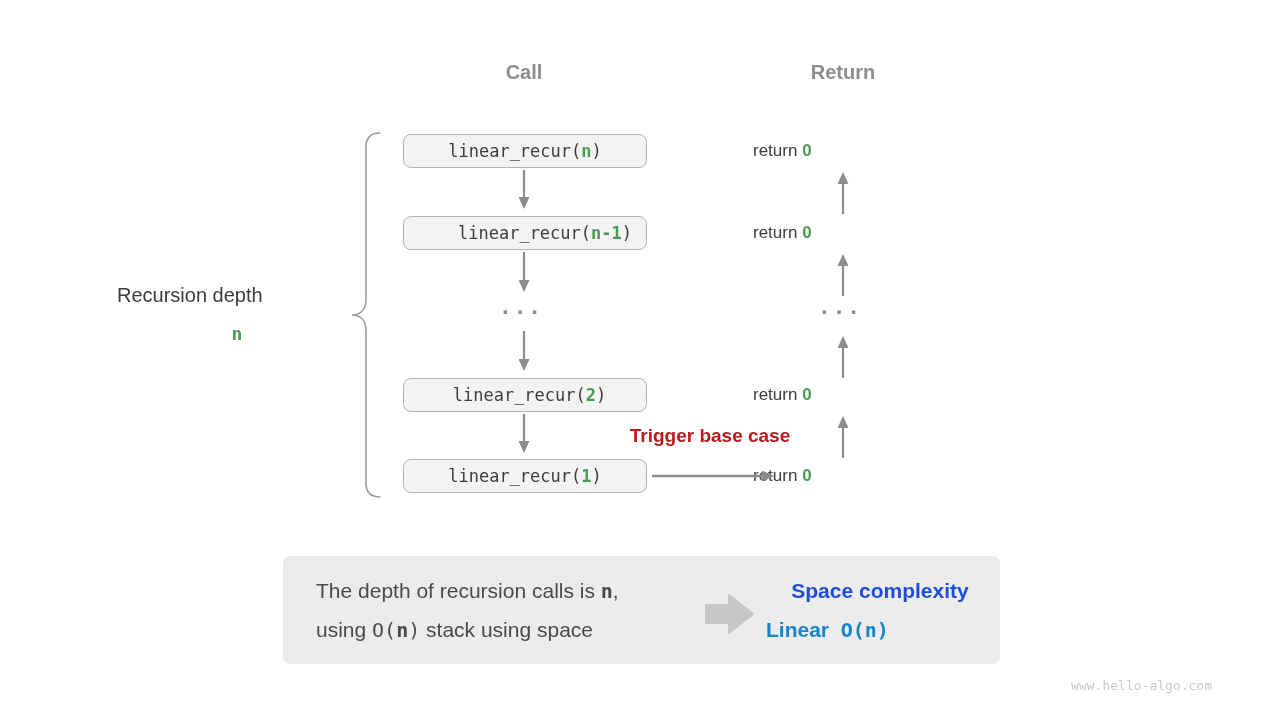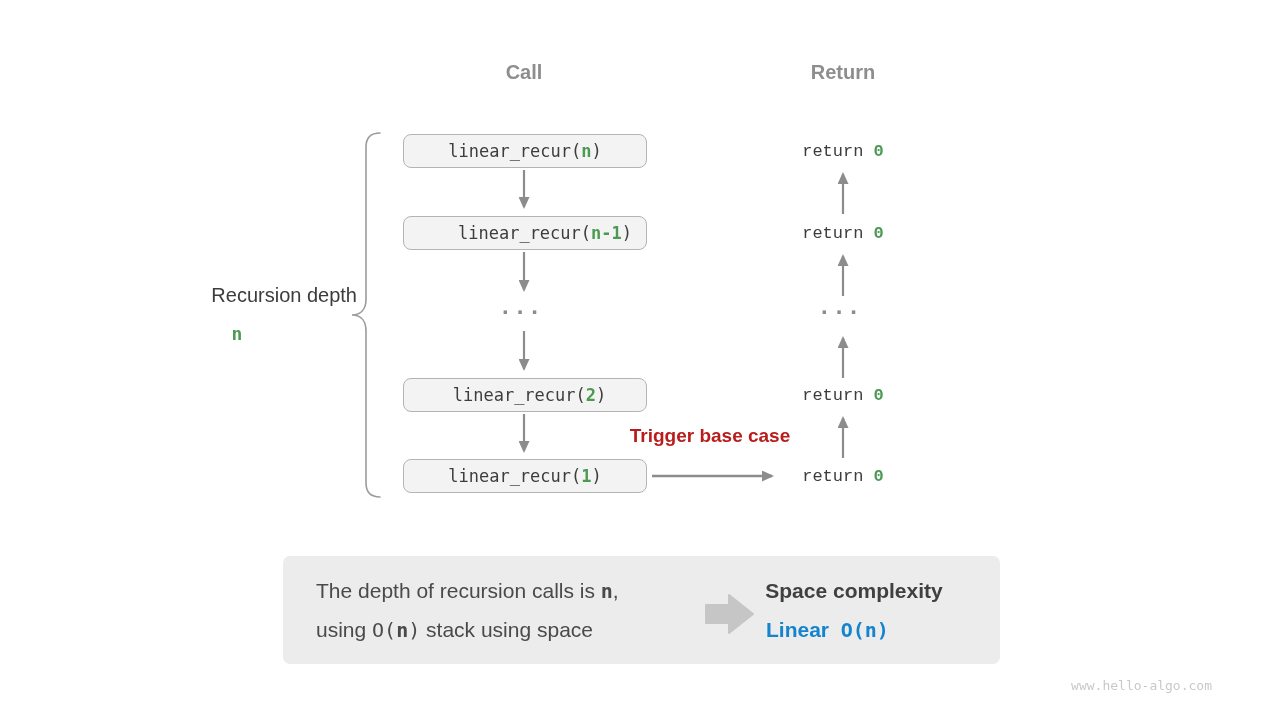--- a/index.html
+++ b/index.html
@@ -36,41 +36,40 @@
     color: #3d3d3d;
     white-space: pre;
   }
   .arg { color: #4c9a52; font-weight: bold; }
   .return-row {
     left: 753px;
     width: 180px;
     height: 28px;
     display: flex;
     align-items: center;
-    justify-content: center;
-    font-family: Liberation Mono, monospace;
+    font-family: Liberation Sans, sans-serif;
     font-size: 17px;
     color: #3d3d3d;
     white-space: pre;
   }
   .return-val { color: #4c9a52; font-weight: bold; }
   .ellipsis {
     width: 80px;
     text-align: center;
     font-family: "Liberation Sans", sans-serif;
     font-weight: 900;
     font-size: 24px;
     letter-spacing: 8px;
     color: #8c8c8c;
     line-height: 20px;
   }
   .left-label {
     left: 117px;
     width: 240px;
-    text-align: right;
+    text-align: left;
     font-size: 20px;
     color: #3c3c3c;
   }
   .left-label-n {
     left: 117px;
     width: 240px;
     text-align: center;
     font-family: "DejaVu Sans Mono", monospace;
     font-size: 18px;
     font-weight: bold;
@@ -96,26 +95,26 @@
     position: absolute;
     left: 33px;
     font-size: 21px;
     color: #4a4a4a;
     white-space: pre;
   }
   .summary-line .code { font-size: 20px; color: #4a4a4a; }
   .summary-line .arg { font-weight: bold; }
   .summary-right-title {
     position: absolute;
-    left: 466px;
+    left: 492px;
     width: 210px;
     text-align: center;
     font-size: 21px;
     font-weight: bold;
-    color: #404040;
+    color: #1d4ed8;
   }
   .summary-right-value {
     position: absolute;
     left: 483px;
     width: 210px;
     text-align: left;
     font-size: 21px;
     font-weight: bold;
     color: #1484cf;
     white-space: pre;

